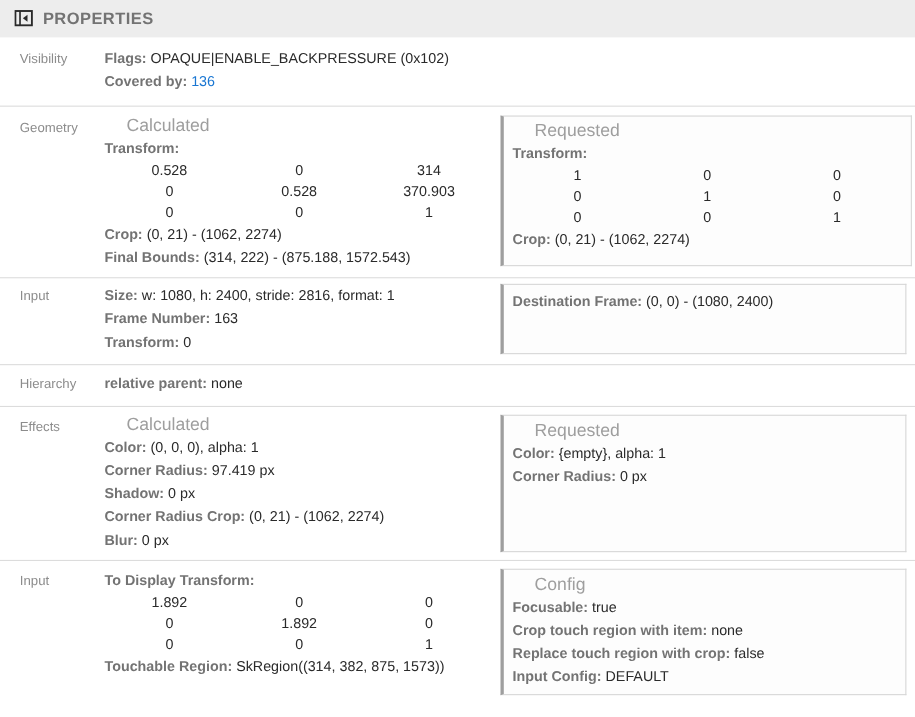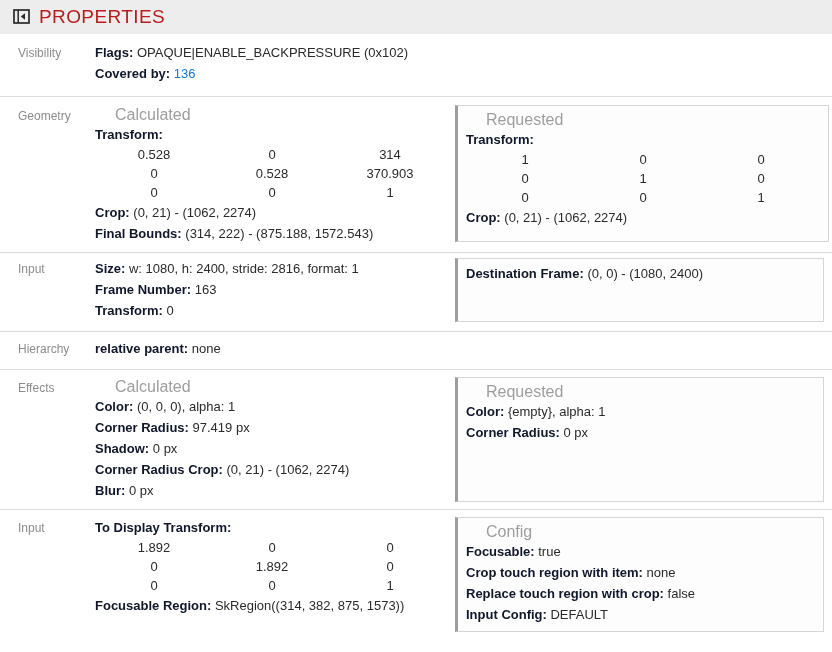--- a/index.html
+++ b/index.html
@@ -3,32 +3,32 @@
 <meta charset="utf-8">
 <style>
   * { margin:0; padding:0; box-sizing:border-box; }
   html,body { width:832px; height:652px; overflow:hidden; background:#ffffff;
     font-family:"Liberation Sans", sans-serif; color:#212121; }
   .panel { width:832px; height:652px; background:#ffffff; }
 
   
   .hdr { height:34px; background:#ededed; display:flex; align-items:center; padding-left:13px; }
   .hdr .icon { display:inline-flex; margin-right:8px; }
-  .hdr .title { font-size:19px; font-weight:normal; letter-spacing:0.4px; color:#b91c1c; }
+  .hdr .title { font-size:15px; font-weight:bold; letter-spacing:0.4px; color:#737373; }
 
   
   .sec { display:flex; border-bottom:1px solid #dcdcdc; padding:8px 0 12px; }
   .sec:last-child { border-bottom:none; }
   .sec-label { width:95px; flex:0 0 95px; padding:4px 0 0 18px; font-size:12px; color:#8c8c8c; }
   .sec-body { flex:1; display:flex; min-width:0; }
   .col-l { width:360px; flex:0 0 360px; }
   .col-r { flex:1; margin-right:8px; }
 
   .line { font-size:13px; line-height:21px; color:#2a2a2a; white-space:nowrap; }
-  .k { font-weight:bold; color:#0f172a; }
+  .k { font-weight:bold; color:#737373; }
   .grouplabel { font-size:16px; line-height:19px; color:#9e9e9e;margin-left:20px; }
   .link { color:#1976d2; cursor:pointer; }
 
   .matrix { display:grid; grid-template-columns:118px 118px 118px; }
   .matrix span { text-align:center; font-size:13px; line-height:19px; color:#2a2a2a; }
 
   .reqbox { background:#fdfdfd; border:1px solid #d6d6d6; border-left:3px solid #9e9e9e;
     padding:4px 8px 6px; }
   .reqbox .matrix { grid-template-columns:118px 118px 118px; }
 
@@ -223,21 +223,21 @@
           <span>0</span>
           <span>0</span>
           <span>0</span>
           <span>1.892</span>
           <span>0</span>
           <span>0</span>
           <span>0</span>
           <span>1</span>
         </div>
         <div class="line">
-          <span class="k">Focusable Region:</span>
+          <span class="k">Touchable Region:</span>
           <span>SkRegion((314, 382, 875, 1573))</span>
         </div>
       </div>
       <div class="col-r">
         <div class="reqbox box-config">
           <div class="grouplabel">Config</div>
           <div class="line">
             <span class="k">Focusable:</span>
             <span>true</span>
           </div>

